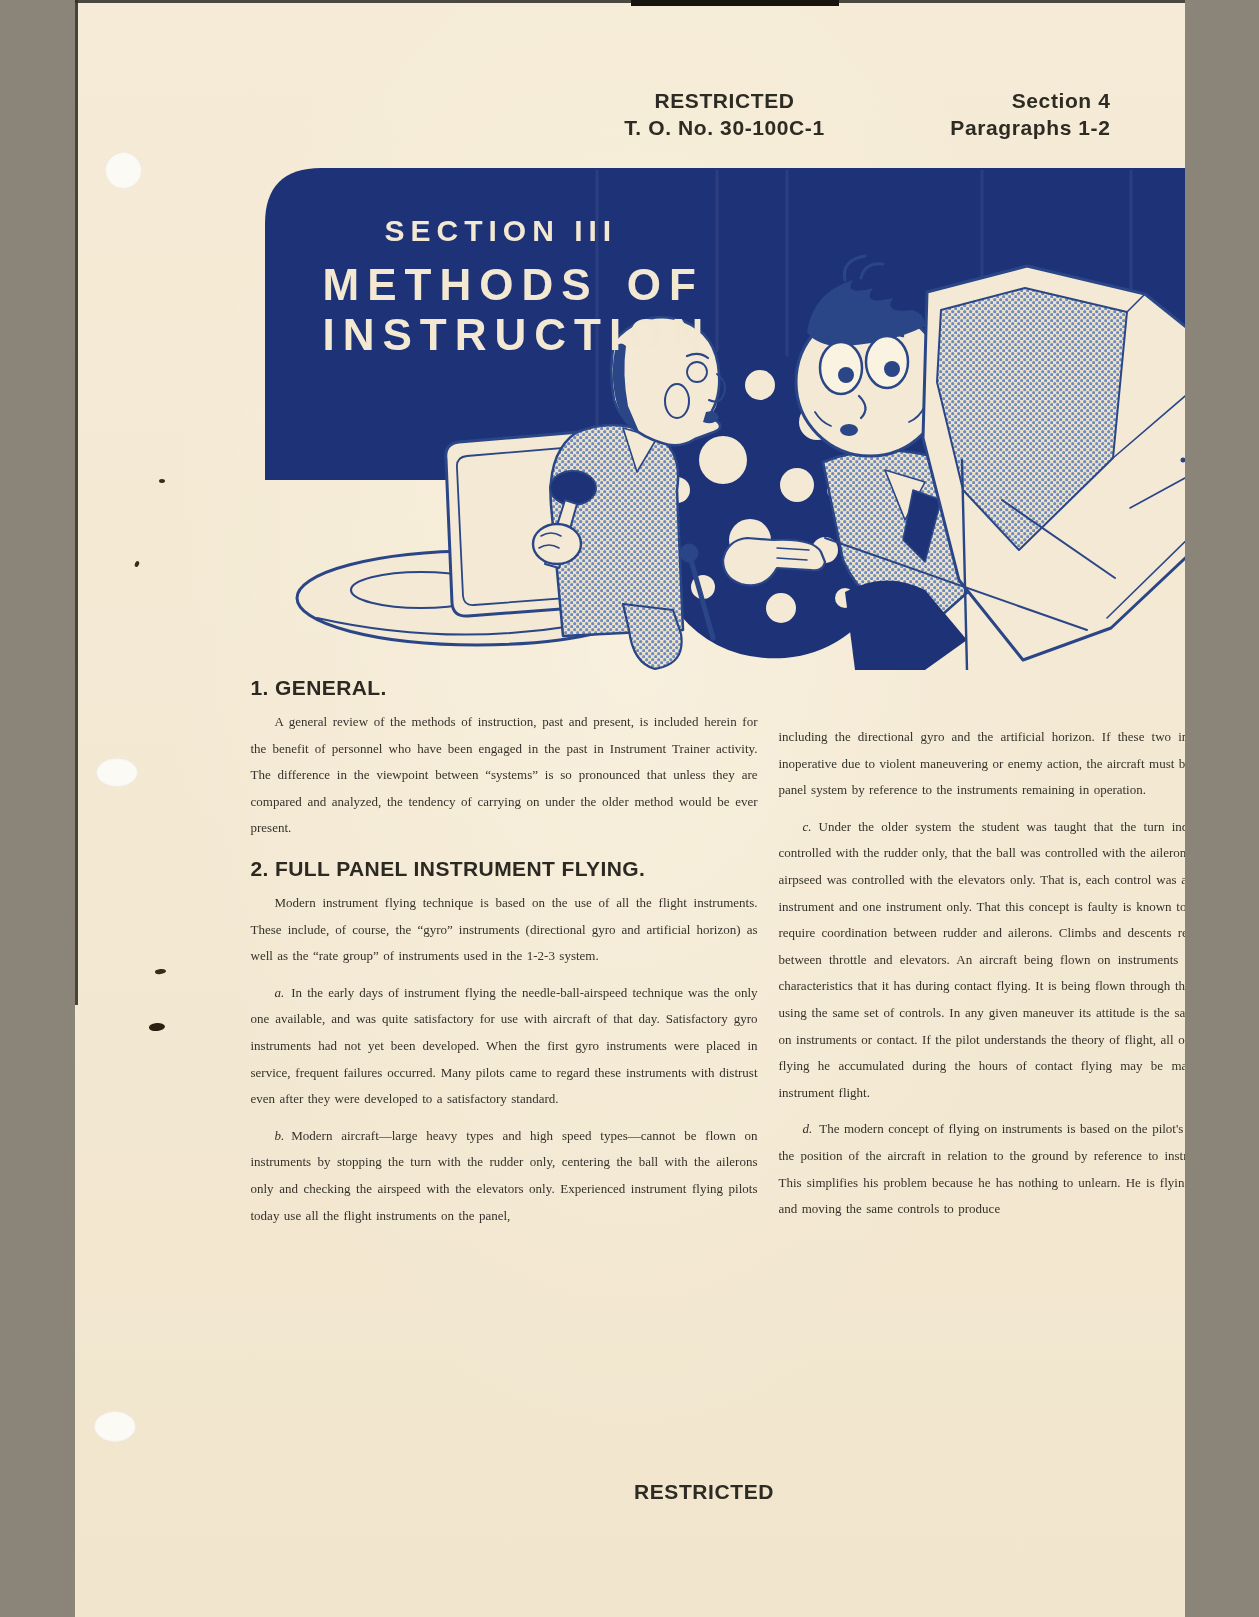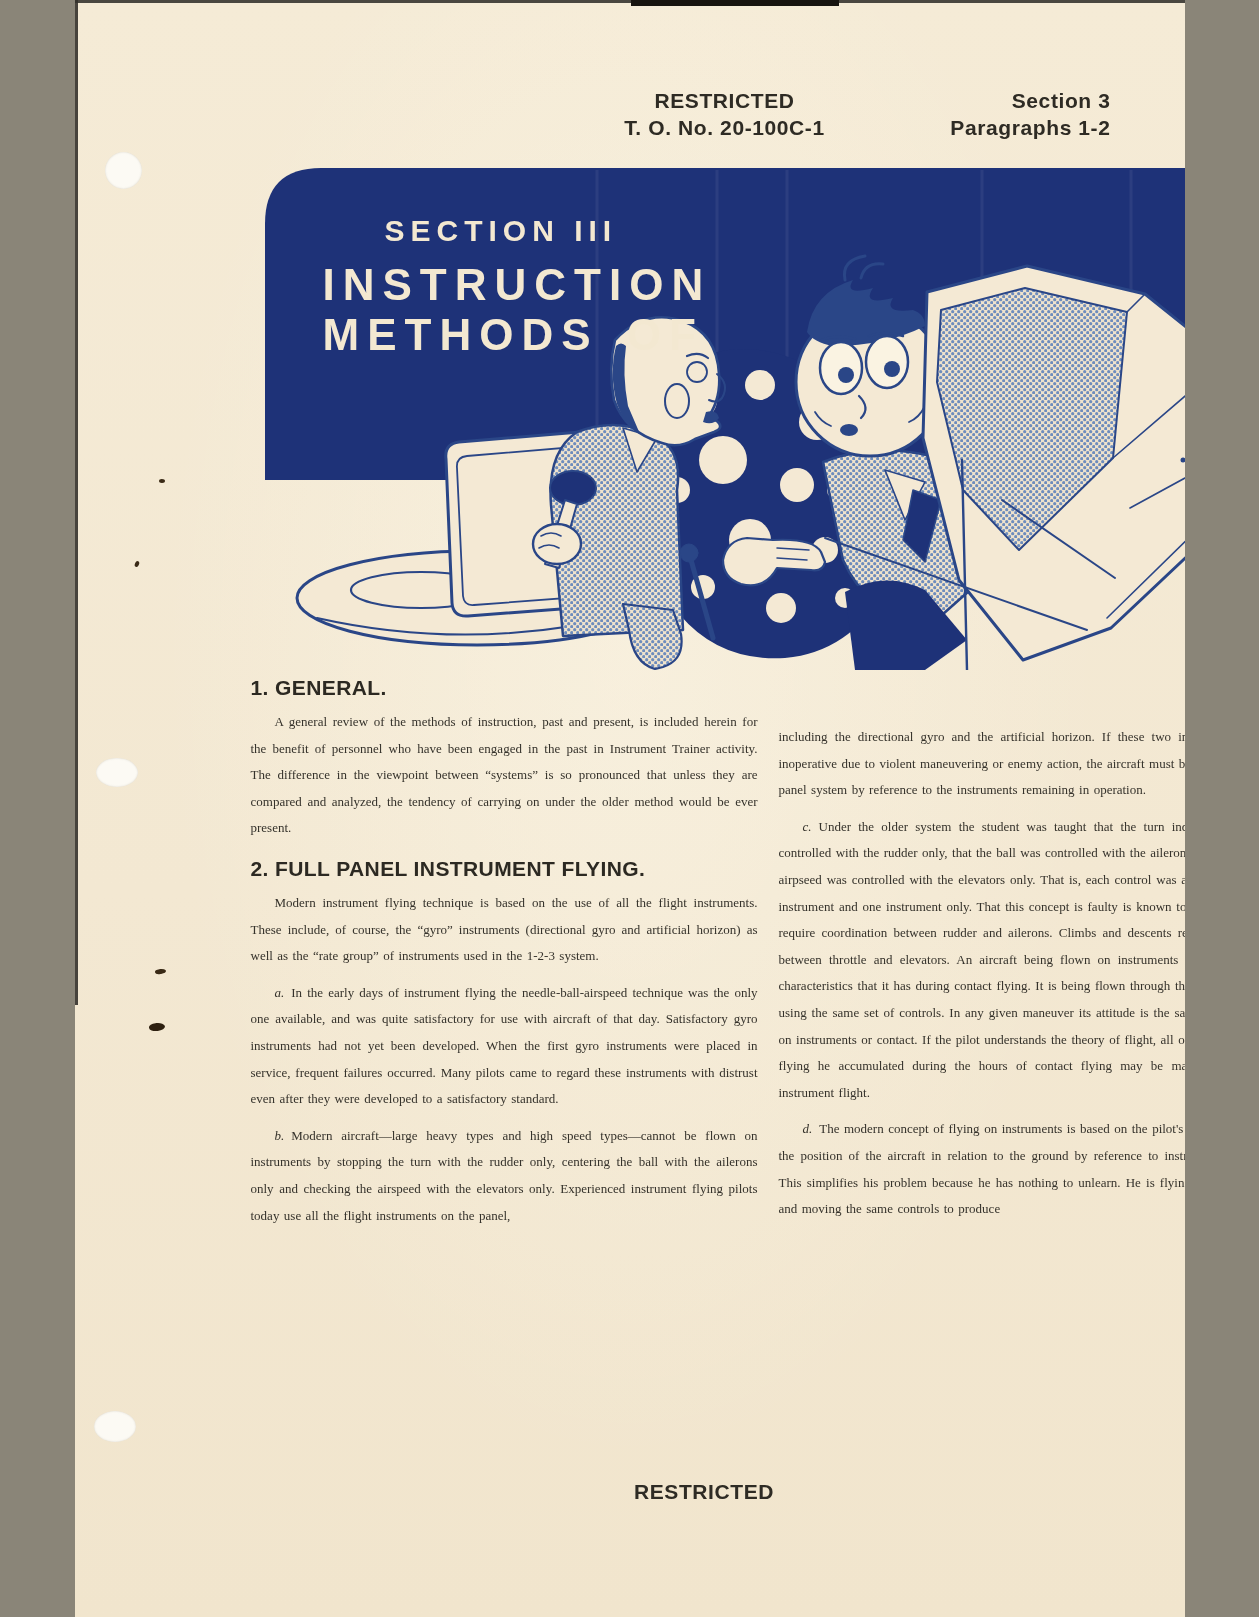--- a/index.html
+++ b/index.html
@@ -69,24 +69,24 @@
   <div class="hole hole1"></div>
   <div class="hole hole2"></div>
   <div class="hole hole3"></div>
   <div class="speck s1"></div>
   <div class="speck s2"></div>
   <div class="speck s3"></div>
   <div class="speck s4"></div>
 
   <div class="hdr header-center">
     <div>RESTRICTED</div>
-    <div>T. O. No. 20-100C-1</div>
+    <div>T. O. No. 30-100C-1</div>
   </div>
   <div class="hdr header-right">
-    <div>Section 3</div>
+    <div>Section 4</div>
     <div>Paragraphs 1-2</div>
   </div>
 
   <svg class="illus" width="1060" height="510" viewBox="0 0 1060 510">
     <defs>
       <pattern id="ht" width="6" height="6" patternUnits="userSpaceOnUse">
         <rect width="6" height="6" fill="#eee2cc"></rect>
         <circle cx="1.7" cy="1.7" r="1.6" fill="#6d8cbd"></circle>
         <circle cx="4.7" cy="4.7" r="1.6" fill="#6d8cbd"></circle>
       </pattern>
@@ -193,22 +193,22 @@
       <g>
         <path d="M737 300 L742 510" stroke-width="2.4"></path>
         <path d="M777 340 L890 418" stroke-width="2"></path>
         <path d="M600 378 L862 470" stroke-width="2"></path>
       </g>
     </g>
   </svg>
 
   <div class="banner-text">
     <div class="banner-kicker">SECTION III</div>
+    <div class="banner-title">METHODS OF</div>
     <div class="banner-title">INSTRUCTION</div>
-    <div class="banner-title">METHODS OF</div>
   </div>
 
   <div class="col col-left">
     <h3 class="body-heading first">1. GENERAL.</h3>
     <p class="body-para"><span>A general review of the methods of instruction, past and present, is included herein for the benefit of personnel who have been engaged in the past in Instrument Trainer activity. The difference in the viewpoint between “systems” is so pronounced that unless they are compared and analyzed, the tendency of carrying on under the older method would be ever present.</span></p>
     <h3 class="body-heading">2. FULL PANEL INSTRUMENT FLYING.</h3>
     <p class="body-para"><span>Modern instrument flying technique is based on the use of all the flight instruments. These include, of course, the “gyro” instruments (directional gyro and artificial horizon) as well as the “rate group” of instruments used in the 1-2-3 system.</span></p>
     <p class="body-para"><span class="lead">a.</span><span>In the early days of instrument flying the needle-ball-airspeed technique was the only one available, and was quite satisfactory for use with aircraft of that day. Satisfactory gyro instruments had not yet been developed. When the first gyro instruments were placed in service, frequent failures occurred. Many pilots came to regard these instruments with distrust even after they were developed to a satisfactory standard.</span></p>
     <p class="body-para"><span class="lead">b.</span><span>Modern aircraft—large heavy types and high speed types—cannot be flown on instruments by stopping the turn with the rudder only, centering the ball with the ailerons only and checking the airspeed with the elevators only. Experienced instrument flying pilots today use all the flight instruments on the panel,</span></p>
   </div>

